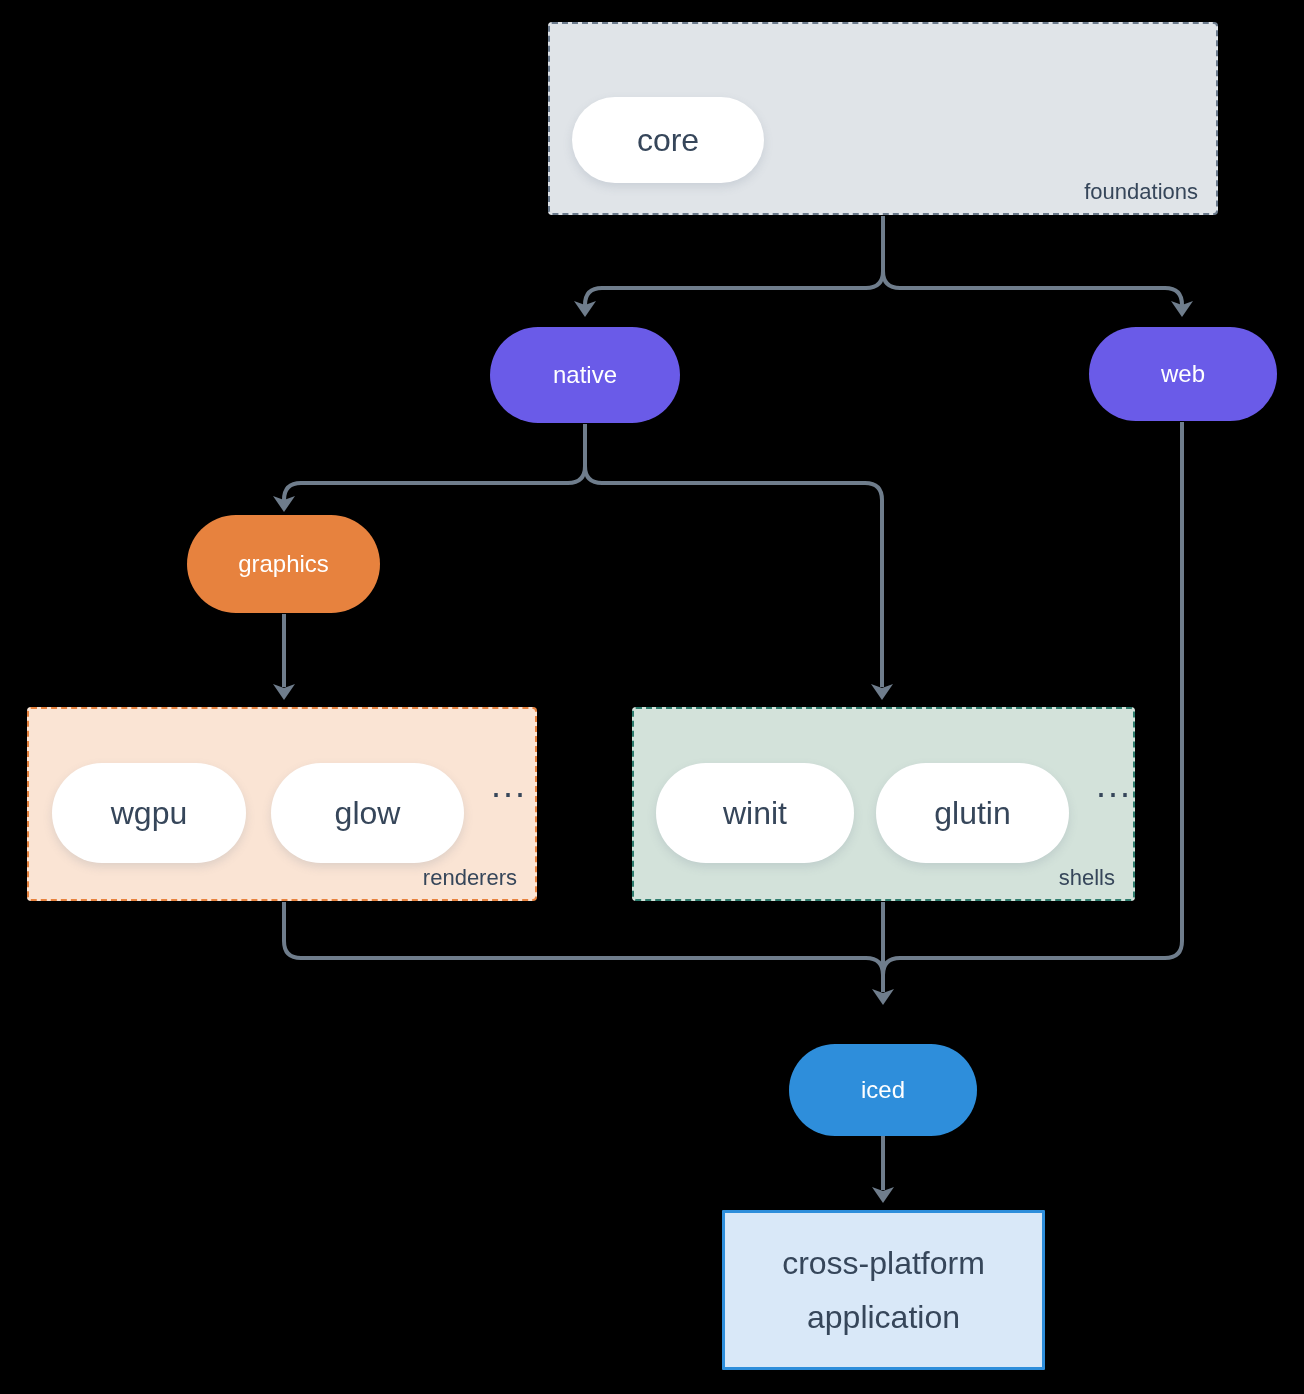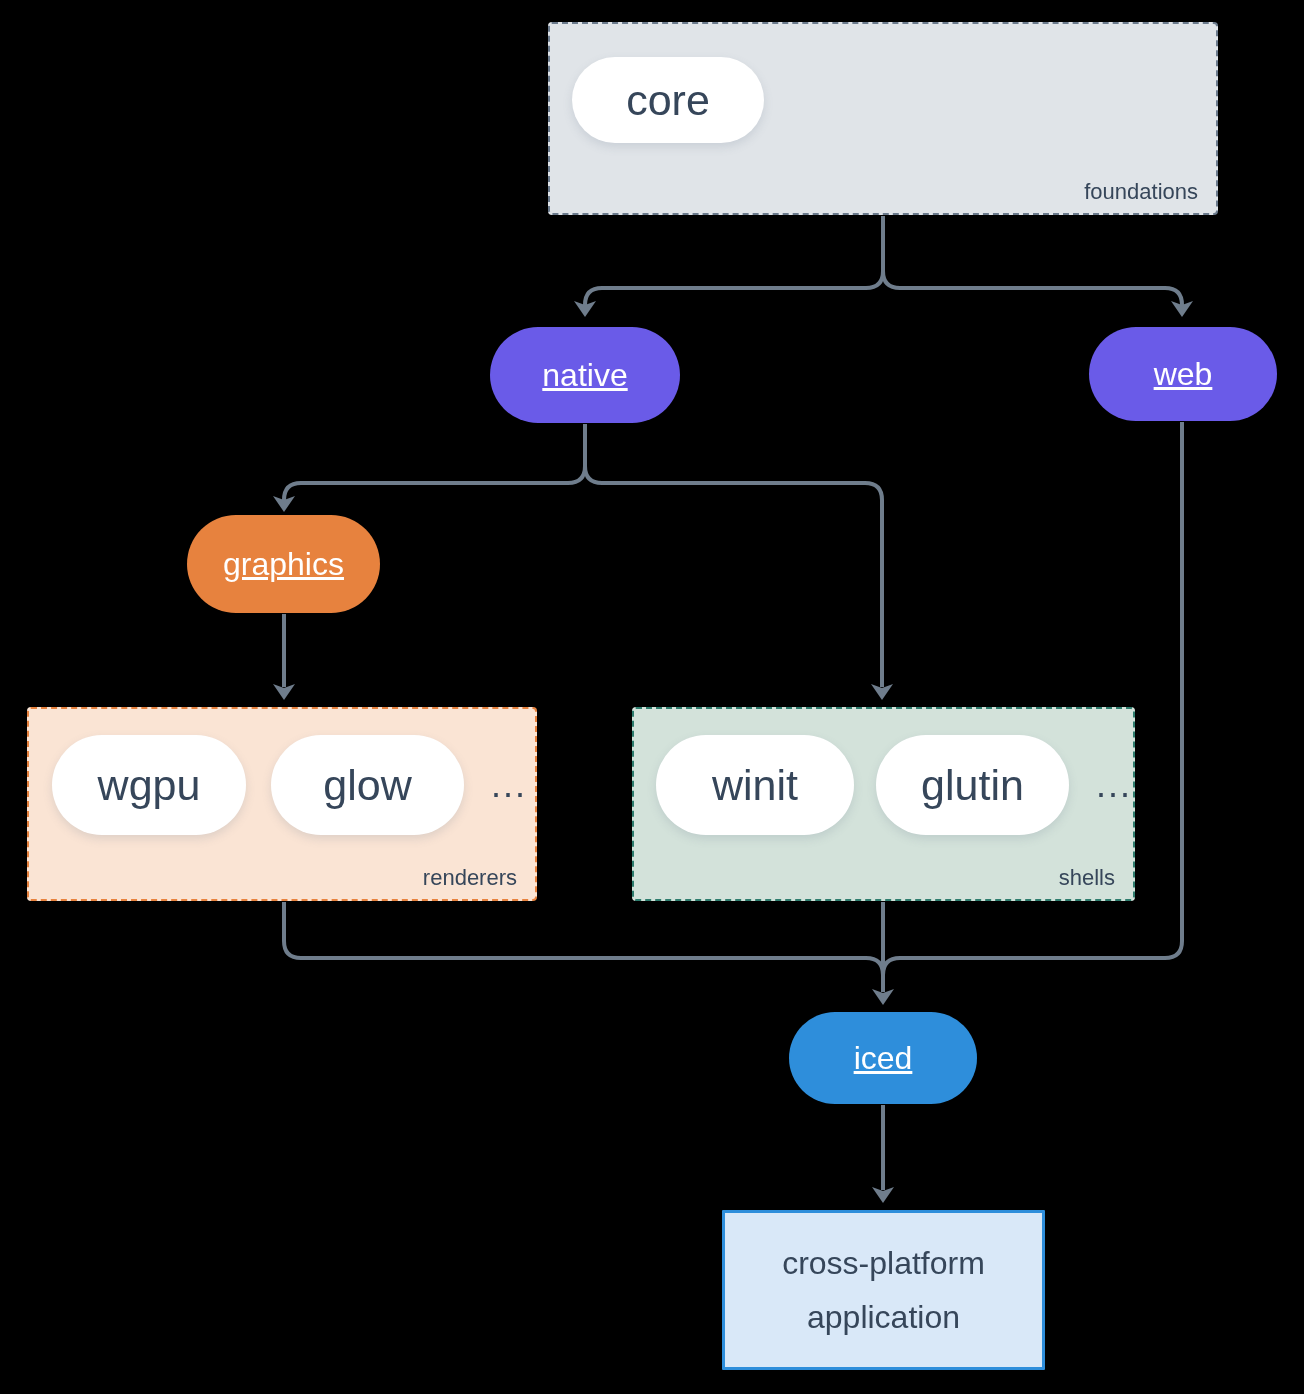--- a/index.html
+++ b/index.html
@@ -42,48 +42,48 @@
   .group-box.shells{
     left:632px;top:707px;width:503px;height:194px;
     background:var(--shells-fill);border:2px dashed var(--shells-border);
   }
   .group-label{
     position:absolute;right:18px;bottom:8px;
     font-size:22px;color:var(--text-dark);
   }
   .pill{
     position:absolute;display:flex;align-items:center;justify-content:center;
-    border-radius:999px;font-size:43px;
+    border-radius:999px;font-size:32px;margin-top:40px;
   }
   .pill.white{
     background:var(--pill-fill);color:var(--text-dark);
     box-shadow:0 4px 10px rgba(100,116,139,0.18);
   }
   .foundations .pill{top:33px;width:192px;height:86px;}
   .foundations .pill.p0{left:22px;}
   .foundations .pill.p1{left:242px;}
   .foundations .pill.p2{left:454px;}
-  .renderers .pill,.shells .pill{top:26px;height:100px;}
+  .renderers .pill,.shells .pill{top:14px;height:100px;}
   .renderers .pill.p0{left:23px;width:194px;}
   .renderers .pill.p1{left:242px;width:193px;}
   .shells .pill.p0{left:22px;width:198px;text-align:right;}
   .shells .pill.p1{left:242px;width:193px;}
   .ellipsis{
     position:absolute;top:26px;left:450px;width:60px;height:100px;
     display:flex;align-items:center;justify-content:center;
     font-size:36px;color:var(--text-dark);letter-spacing:2px;
   }
   .node.pill-node{
     display:flex;align-items:center;justify-content:center;
-    border-radius:999px;color:#ffffff;font-size:32px;text-decoration:underline;
+    border-radius:999px;color:#ffffff;font-size:24px;
   }
   .node.native{left:490px;top:327px;width:190px;height:96px;background:var(--purple);}
   .node.web{left:1089px;top:327px;width:188px;height:94px;background:var(--purple);}
   .node.graphics{left:187px;top:515px;width:193px;height:98px;background:var(--orange);}
-  .node.iced{left:789px;top:1012px;width:188px;height:92px;background:var(--blue);}
+  .node.iced{left:789px;top:1044px;width:188px;height:92px;background:var(--blue);}
   .node.app{
     left:722px;top:1210px;width:323px;height:160px;
     background:var(--app-fill);border:3px solid var(--app-border);border-radius:1px;
     display:flex;flex-direction:column;align-items:center;justify-content:center;
     color:var(--text-dark);font-size:32px;line-height:1.7;text-align:center;
   }
 </style>
 </head>
 <body>
 

